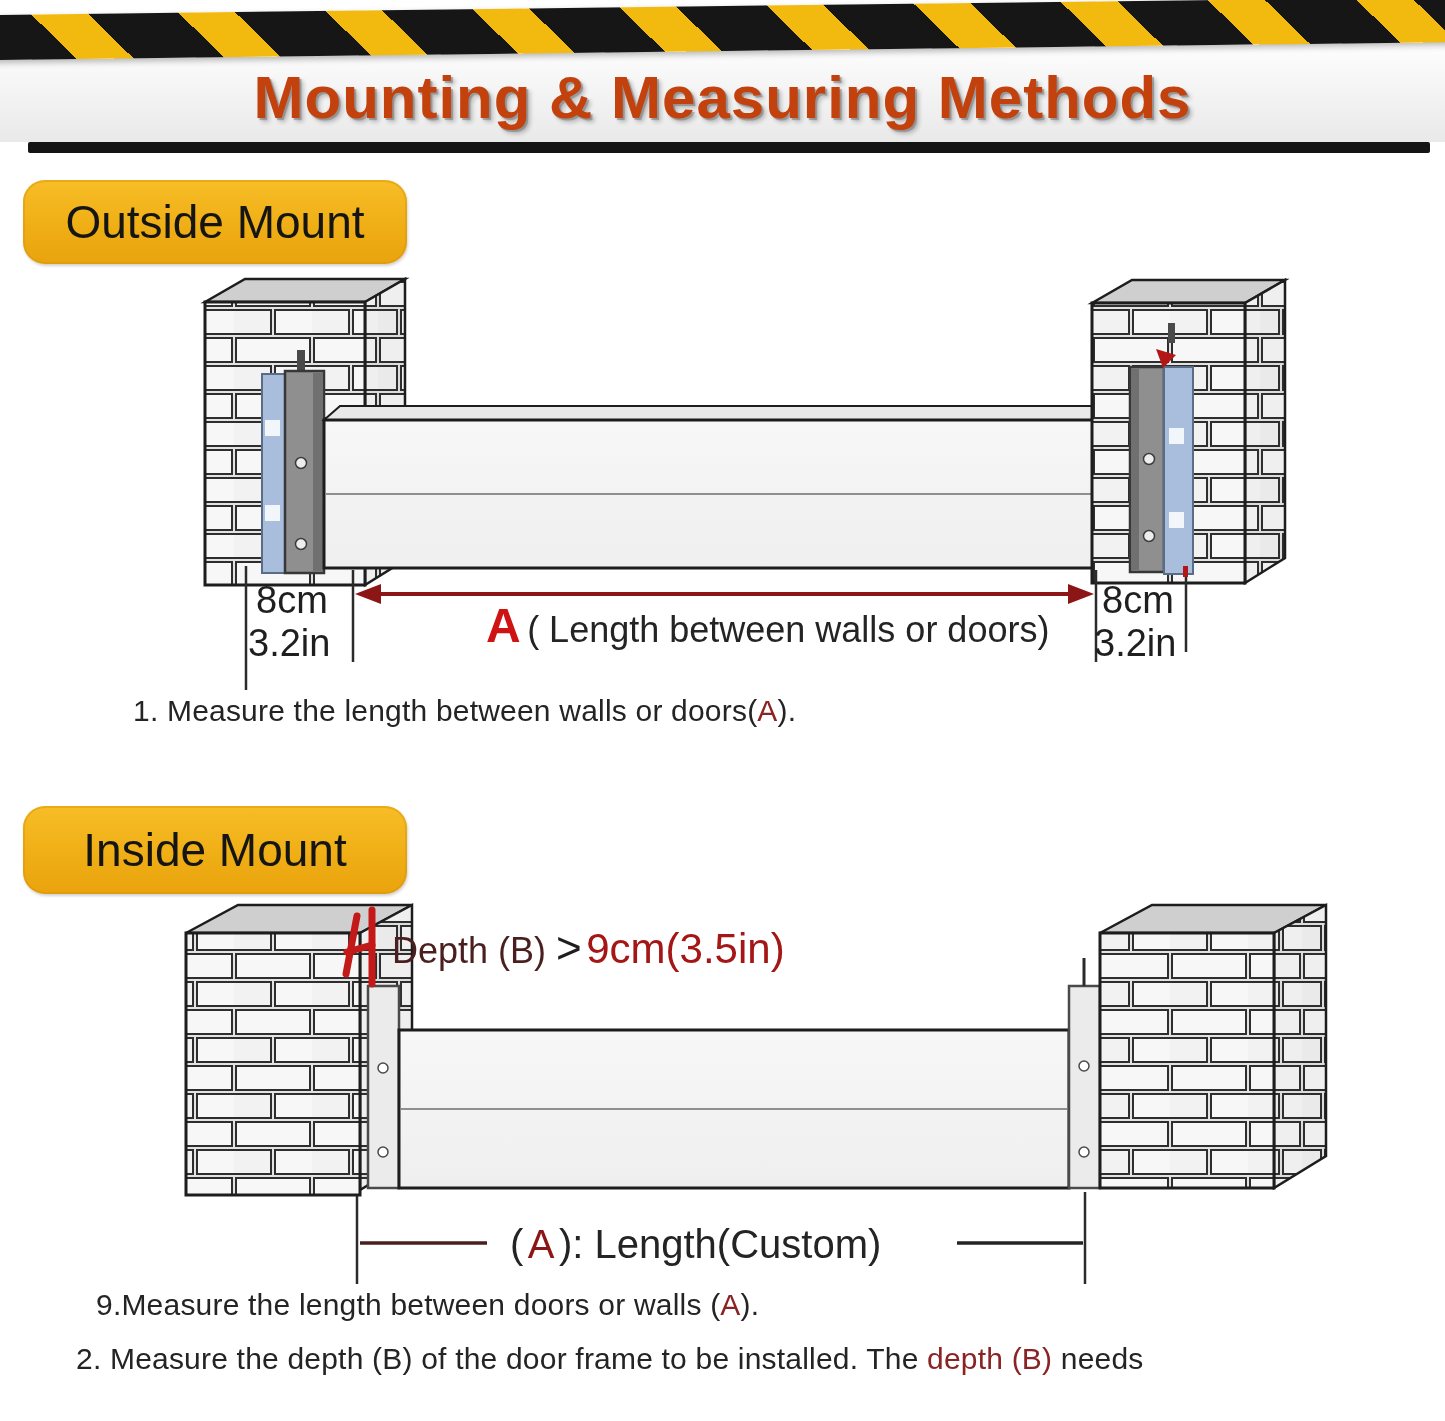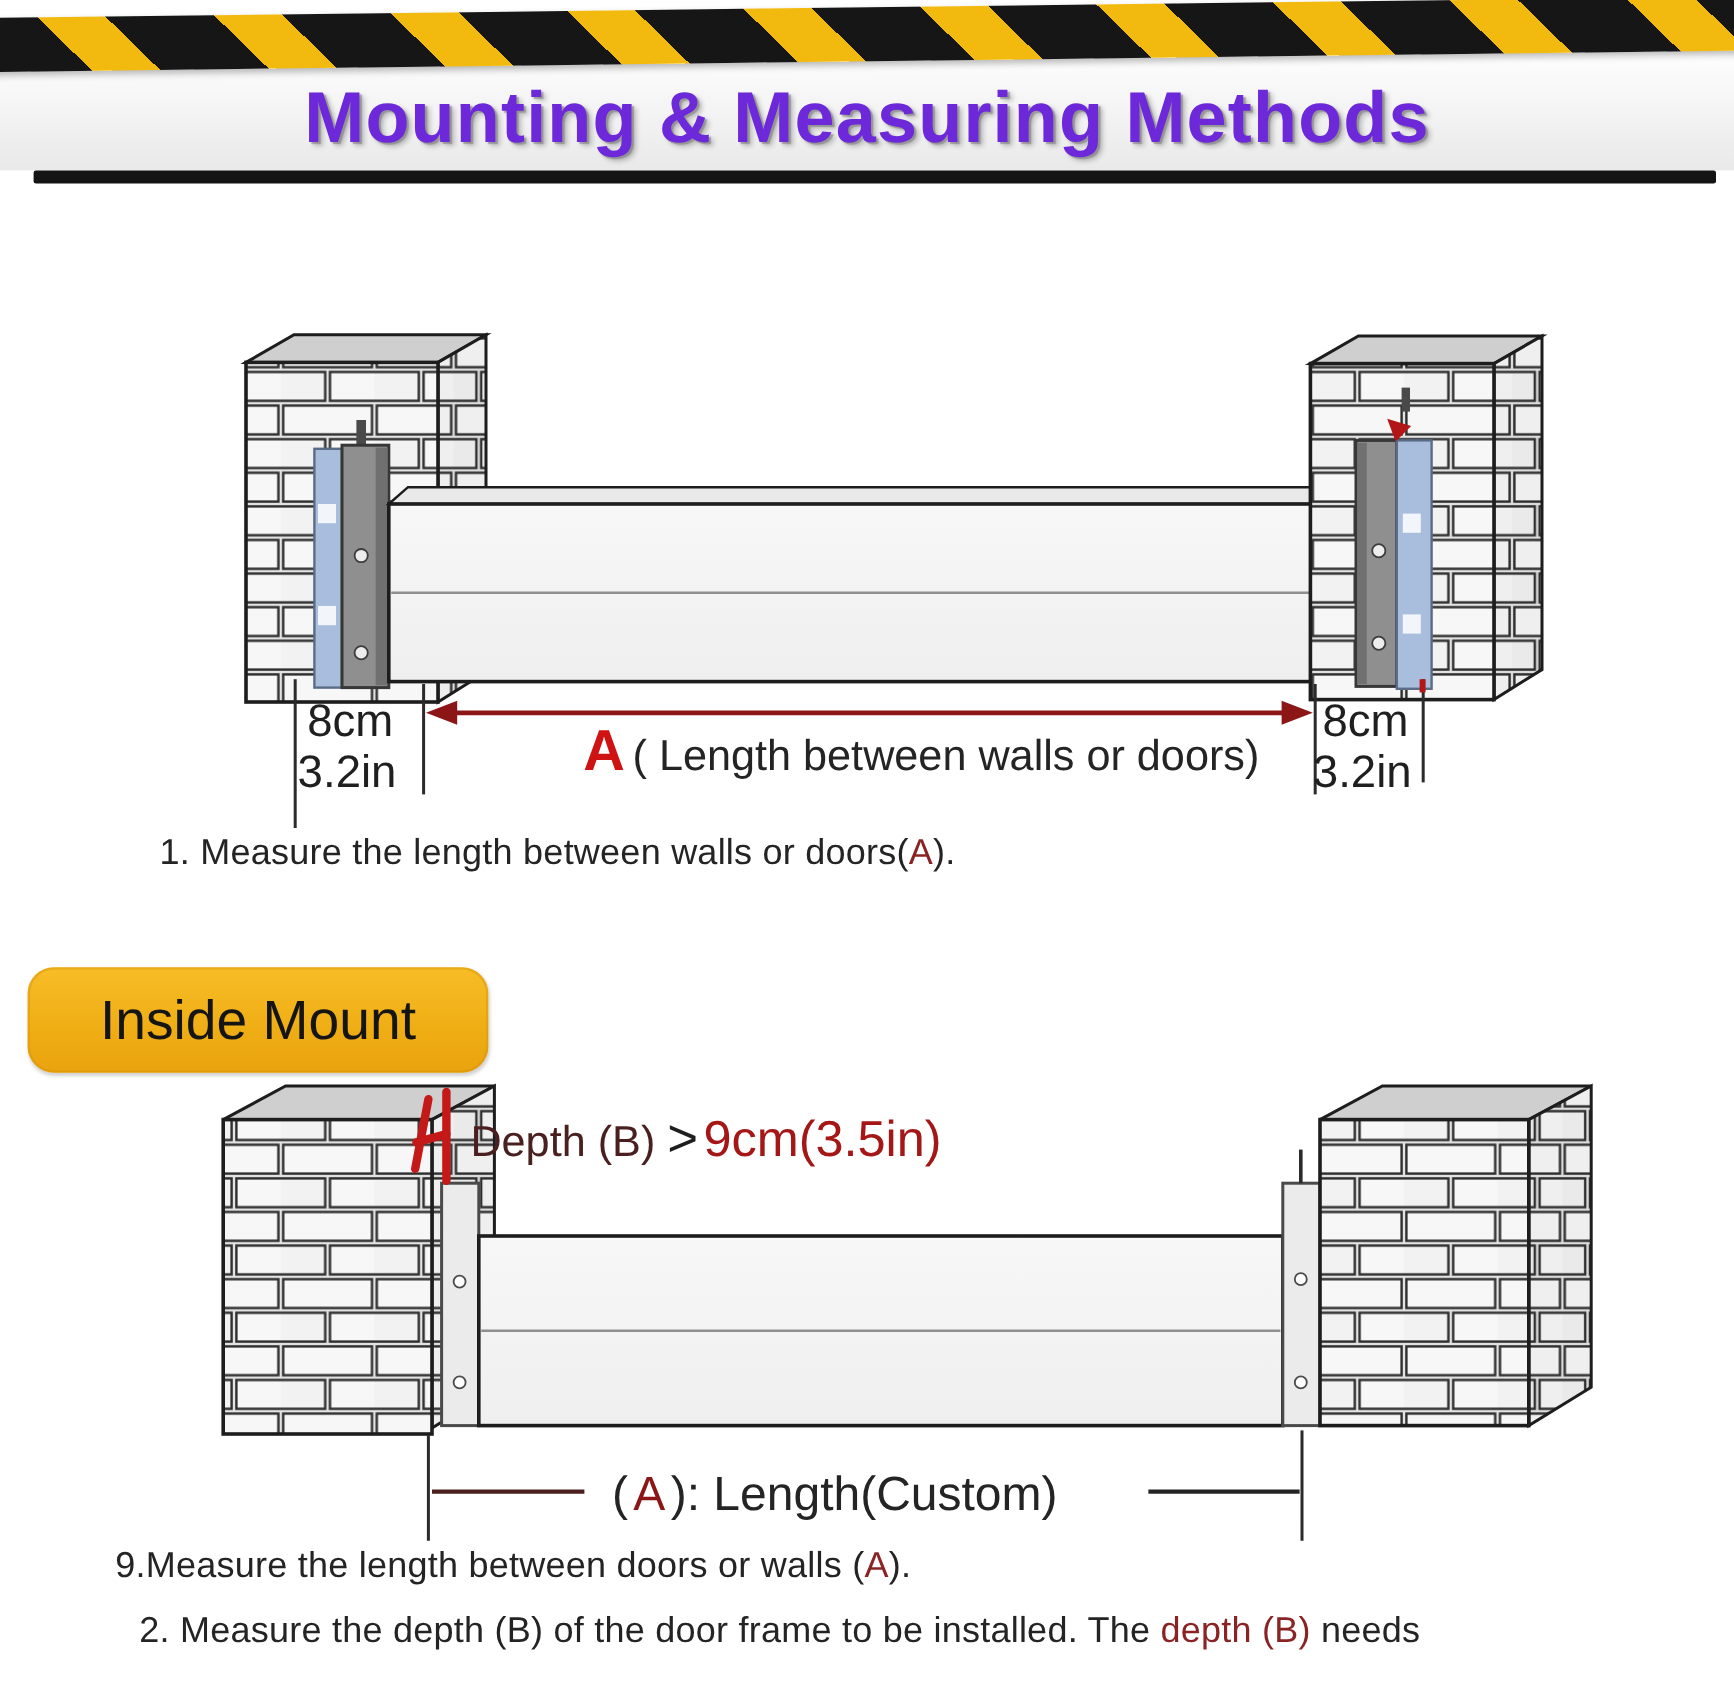--- a/index.html
+++ b/index.html
@@ -11,21 +11,21 @@
     font-family:"Liberation Sans", sans-serif;
   }
   
   .title-band{
     position:absolute;top:48px;left:0;width:100%;height:94px;
     background:linear-gradient(180deg,#fdfdfd 0%,#f2f2f2 55%,#e9e9e9 100%);
   }
   .page-title{
     position:absolute;top:52px;left:0;width:100%;height:90px;margin:0;
     display:flex;align-items:center;justify-content:center;
-    font-size:60px;font-weight:bold;letter-spacing:1px;color:#6d28d9;
+    font-size:60px;font-weight:bold;letter-spacing:1px;color:#c2410c;
     text-shadow:2px 2px 1px rgba(110,110,110,0.55), 4px 4px 4px rgba(0,0,0,0.22);
   }
   .hazard-ribbon{
     position:absolute;top:6px;left:-14px;width:1484px;height:45px;
     transform:rotate(-0.7deg);
     background:repeating-linear-gradient(45deg,#161616 0 64px,#f2b90f 64px 104px);
     box-shadow:0 3px 6px rgba(0,0,0,0.28);
   }
   .header-black-bar{
     position:absolute;top:142px;left:28px;width:1402px;height:11px;
@@ -44,33 +44,34 @@
   .badge.inside{top:806px;height:88px;text-align:right;}
   
   .diagram-svg{position:absolute;top:0;left:0;width:1445px;height:1421px;}
   .diagram-svg text{font-family:"Liberation Sans", sans-serif;}
   
   .step{position:absolute;font-size:30px;color:#242424;white-space:nowrap;letter-spacing:0.2px;}
   .red-dark{color:#8a2424;}
   #outside-step1{left:133px;top:694px;}
   #outside-step2{left:133px;top:742px;}
   #inside-step1{left:96px;top:1288px;}
-  #inside-step2a{left:76px;top:1342px;margin-left:40px;}
+  #inside-step2a{left:76px;top:1342px;}
   #inside-step2b{left:58px;top:1379px;}
 </style>
 </head>
 <body>
 
 <div class="page">
 
   <div class="title-band"></div>
   <h1 class="page-title">Mounting &amp; Measuring Methods</h1>
   <div class="hazard-ribbon"></div>
   <div class="header-black-bar"></div>
 
+  <div class="badge outside">Outside Mount</div>
   <div class="badge inside">Inside Mount</div>
 
   <svg class="diagram-svg" viewBox="0 0 1445 1421">
     <defs>
       <pattern id="brick" width="78" height="56" patternUnits="userSpaceOnUse">
         <rect width="78" height="56" fill="#e3e3e3"></rect>
         <rect x="2" y="2" width="74" height="24" fill="#f7f7f7" stroke="#2e2e2e" stroke-width="2"></rect>
         <rect x="-37" y="30" width="74" height="24" fill="#f2f2f2" stroke="#2e2e2e" stroke-width="2"></rect>
         <rect x="41" y="30" width="74" height="24" fill="#f7f7f7" stroke="#2e2e2e" stroke-width="2"></rect>
       </pattern>

